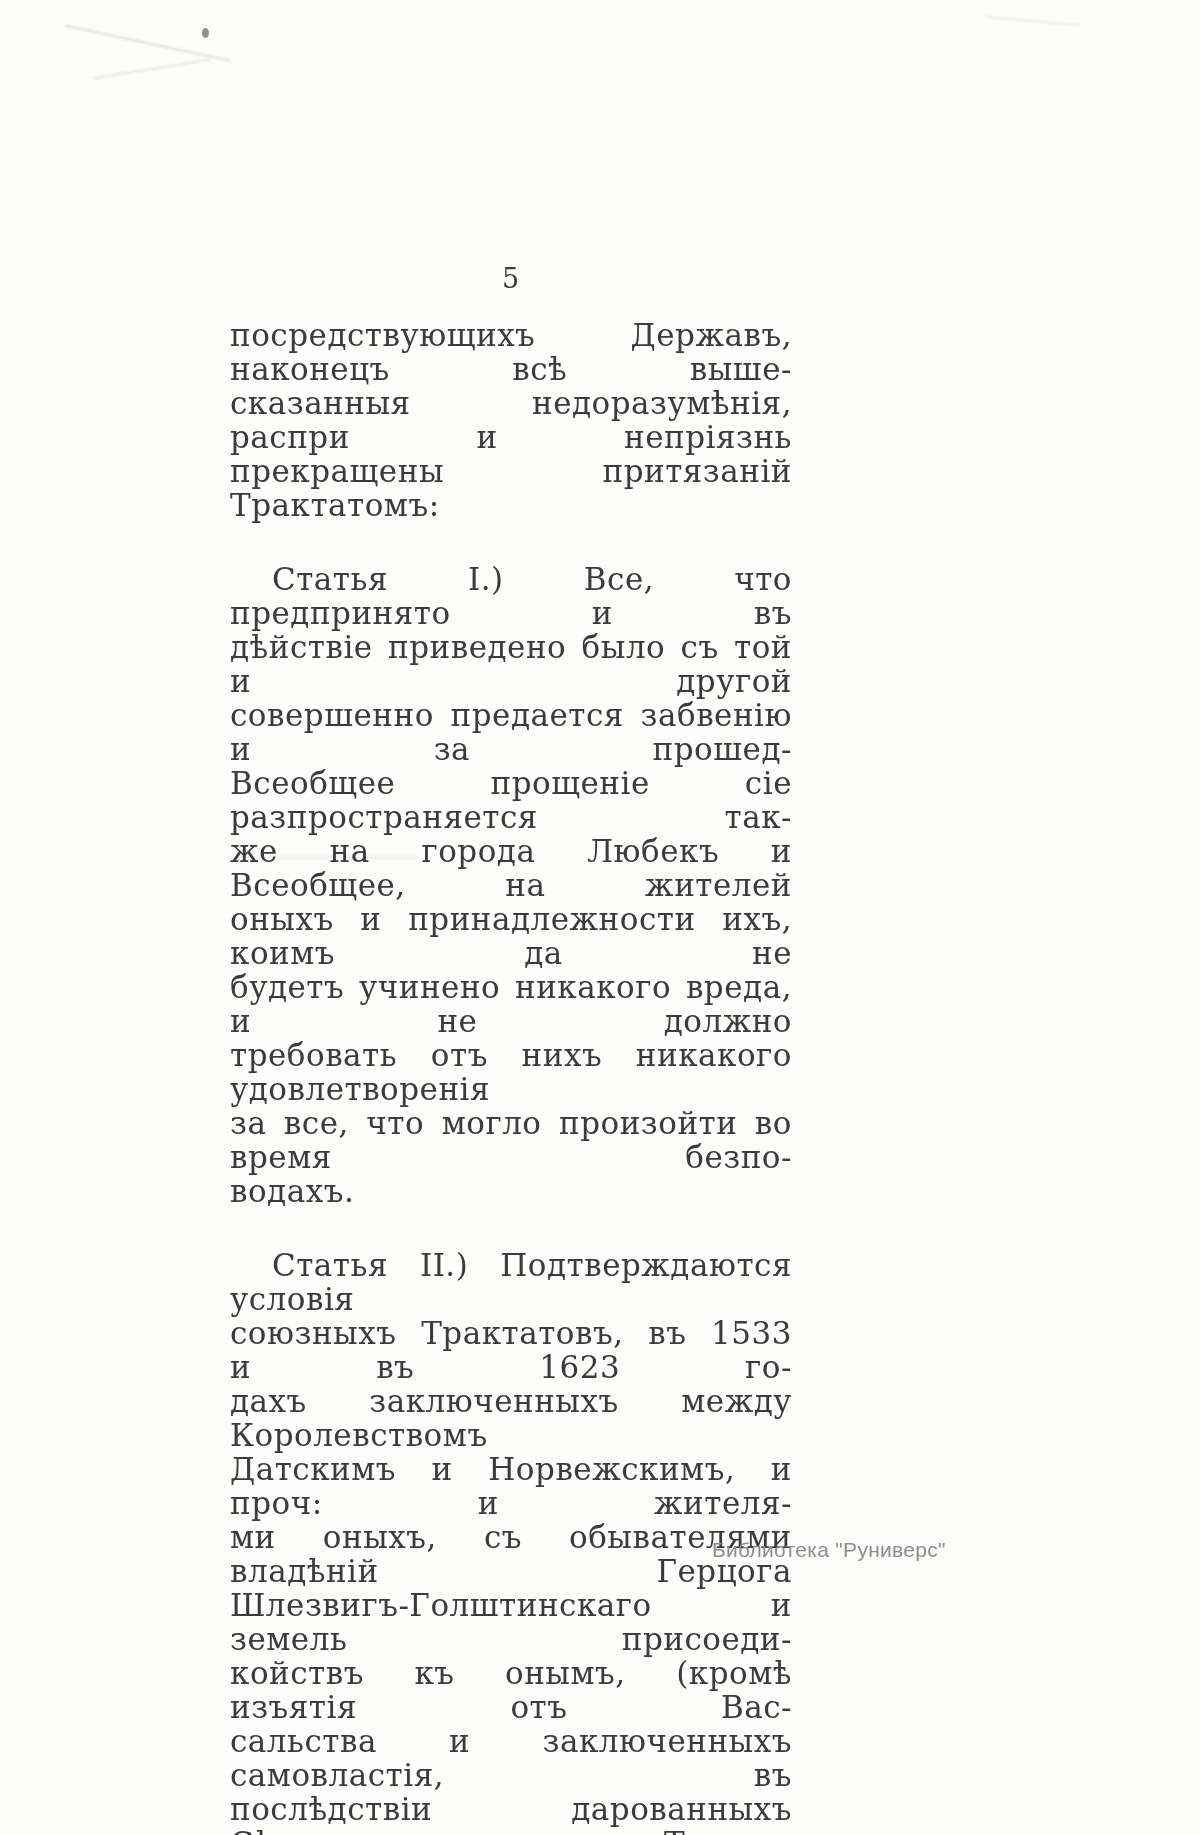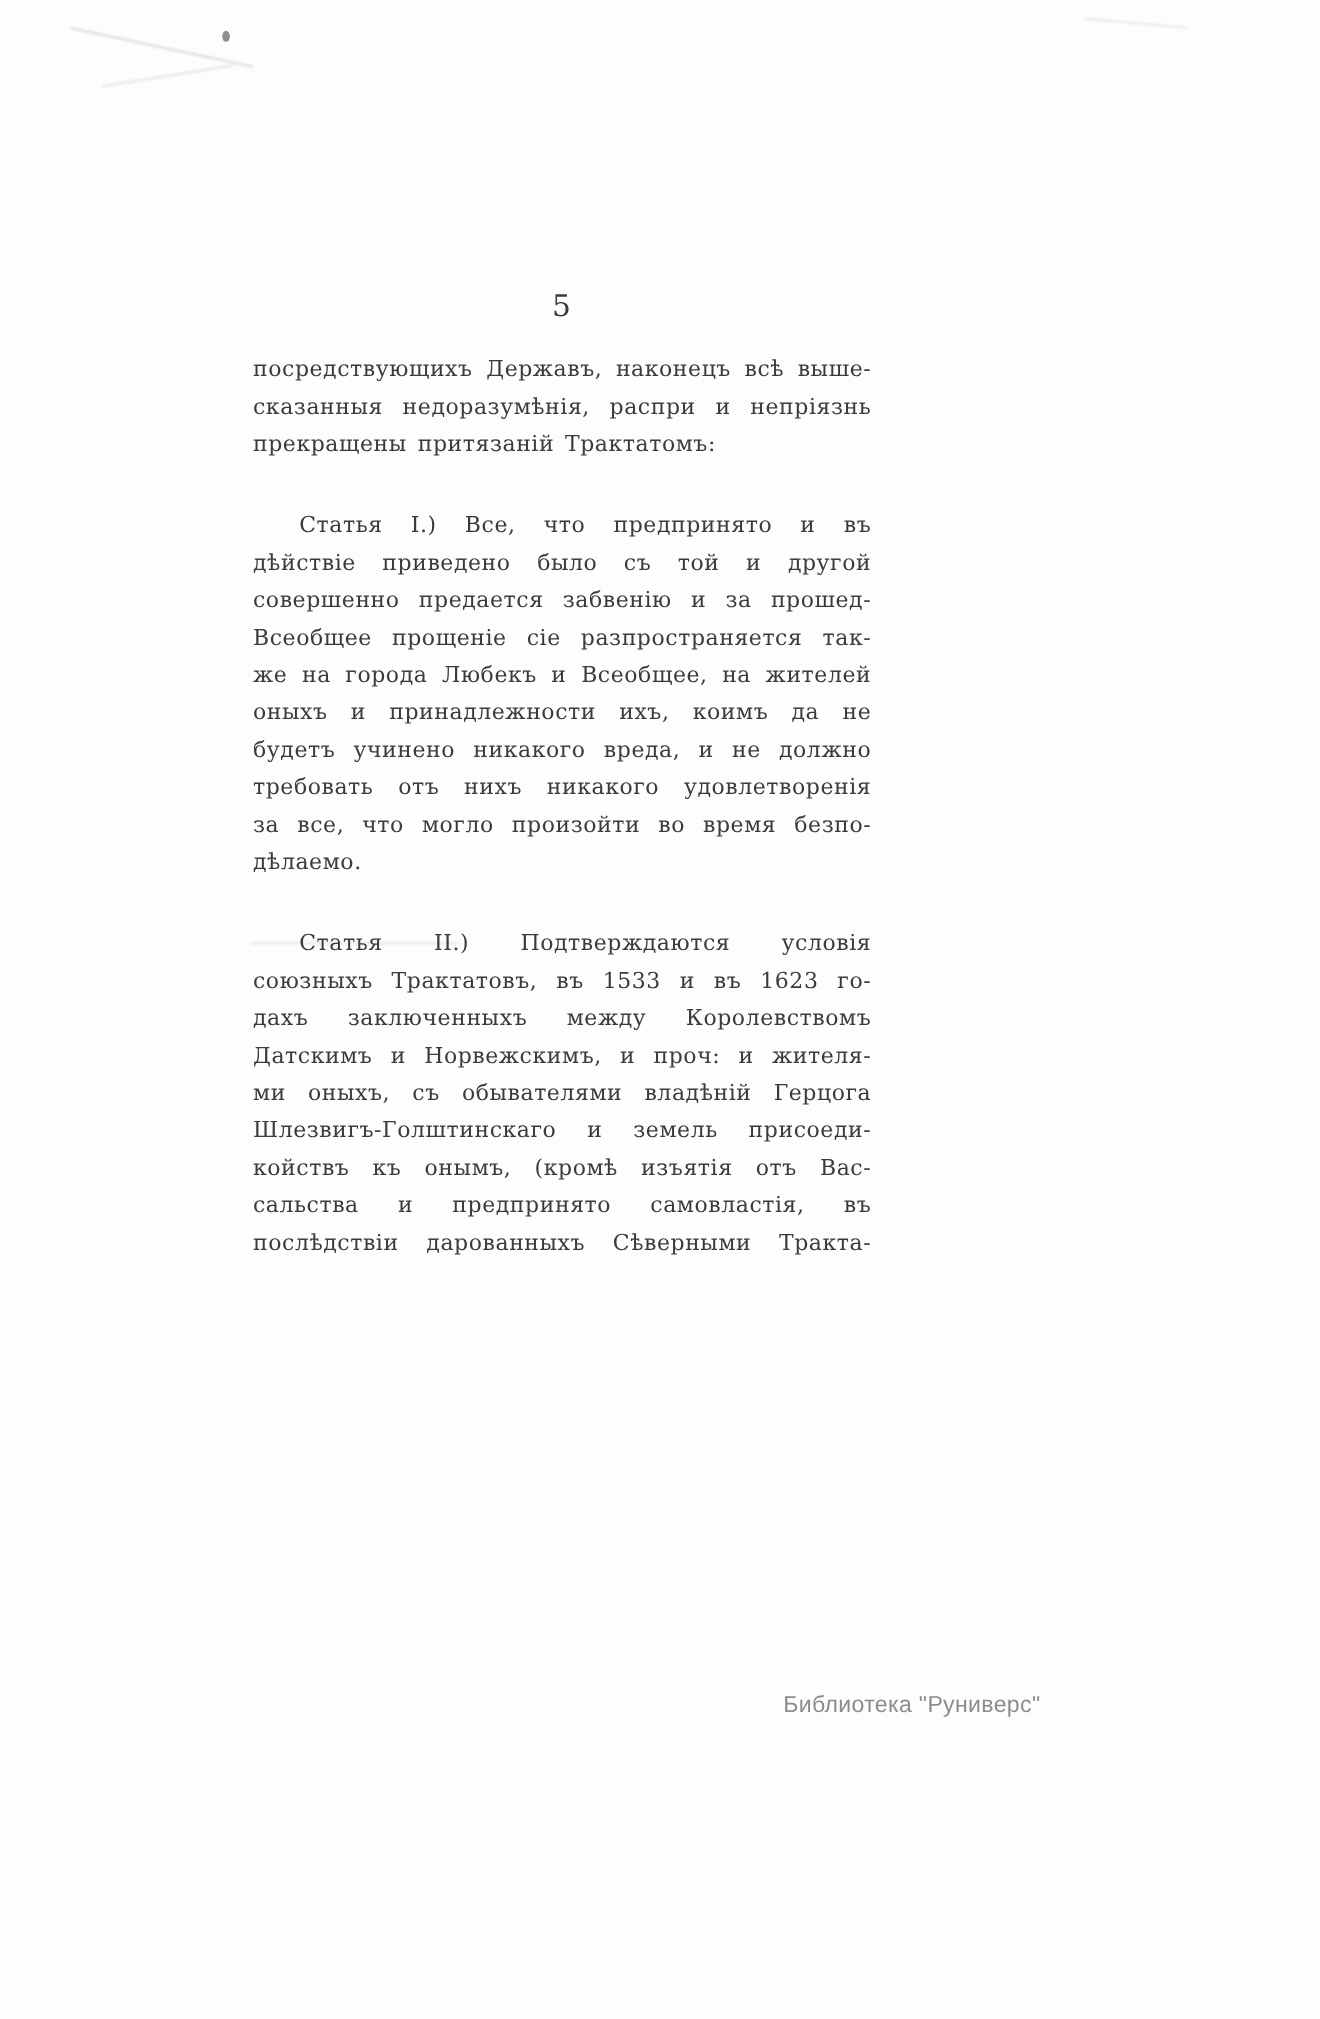--- a/index.html
+++ b/index.html
@@ -45,21 +45,21 @@
     text-align: center;
     font-size: 27px;
     line-height: 34px;
     margin-bottom: 22px;
     letter-spacing: 1px;
   }
 
   .paragraph + .paragraph { margin-top: 40px; }
 
   .line {
-    font-size: 20px;
+    font-size: 31px;
     line-height: 34px;
     letter-spacing: 0.5px;
     word-spacing: 3px;
     text-align: justify;
     text-align-last: justify;
     white-space: normal;
   }
   .line.last { text-align-last: left; }
   .line.first-indent { text-indent: 42px; }
 
@@ -96,31 +96,31 @@
         <div class="paragraph">
           <div class="line first-indent">Статья I.) Все, что предпринято и въ</div>
           <div class="line">дѣйствіе приведено было съ той и другой</div>
           <div class="line">совершенно предается забвенію и за прошед-</div>
           <div class="line">Всеобщее прощеніе сіе разпространяется так-</div>
           <div class="line">же на города Любекъ и Всеобщее, на жителей</div>
           <div class="line">оныхъ и принадлежности ихъ, коимъ да не</div>
           <div class="line">будетъ учинено никакого вреда, и не должно</div>
           <div class="line">требовать отъ нихъ никакого удовлетворенія</div>
           <div class="line">за все, что могло произойти во время безпо-</div>
-          <div class="line last">дѣлаемо.</div>
+          <div class="line last">водахъ.</div>
         </div>
         <div class="paragraph">
           <div class="line first-indent">Статья II.) Подтверждаются условія</div>
           <div class="line">союзныхъ Трактатовъ, въ 1533 и въ 1623 го-</div>
           <div class="line">дахъ заключенныхъ между Королевствомъ</div>
           <div class="line">Датскимъ и Норвежскимъ, и проч: и жителя-</div>
           <div class="line">ми оныхъ, съ обывателями владѣній Герцога</div>
           <div class="line">Шлезвигъ-Голштинскаго и земель присоеди-</div>
           <div class="line">койствъ къ онымъ, (кромѣ изъятія отъ Вас-</div>
-          <div class="line">сальства и предпринято самовластія, въ</div>
+          <div class="line">сальства и заключенныхъ самовластія, въ</div>
           <div class="line">послѣдствіи дарованныхъ Сѣверными Тракта-</div>
         </div>
       </div>
 
   </div>
 
   <div class="watermark">Библиотека "Руниверс"</div>
 
 </div>
 

